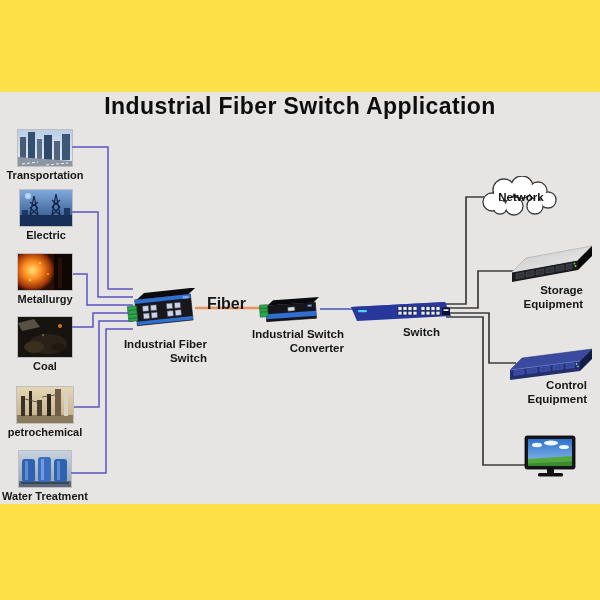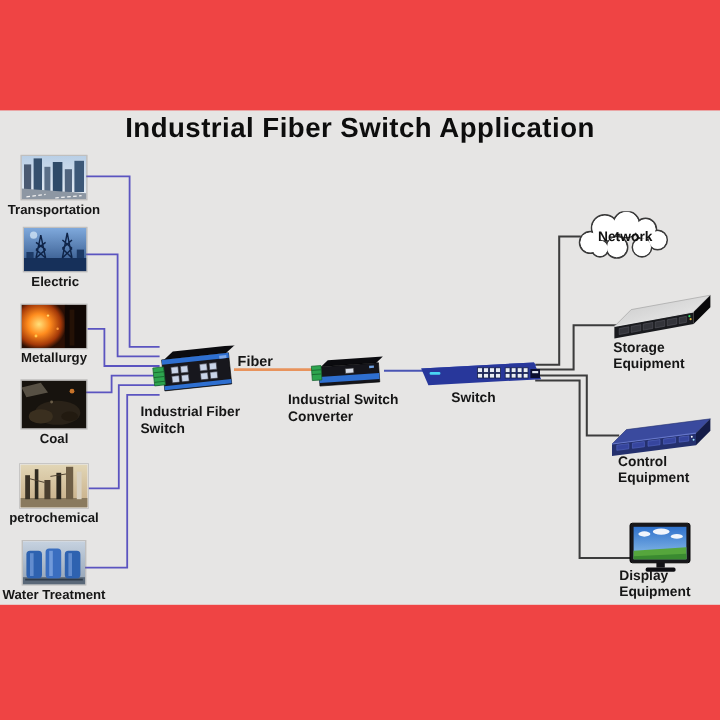--- a/index.html
+++ b/index.html
@@ -1,25 +1,25 @@
 <!DOCTYPE html>
 <html><head>
 <meta charset="utf-8">
 <style>
   html,body{margin:0;padding:0;background:#fff}
-  #stage{position:relative;width:600px;height:600px;background:#ef4444;overflow:hidden;
+  #stage{position:relative;width:600px;height:600px;background:#fde047;overflow:hidden;
          font-family:"Liberation Sans",sans-serif;color:#161616}
   #panel{position:absolute;left:0;top:92px;width:600px;height:412px;background:#e6e5e4}
   #title{position:absolute;left:0;top:93px;width:600px;text-align:center;
          font-size:23px;font-weight:bold;color:#0d0d0d;letter-spacing:.4px}
   #wires{position:absolute;left:0;top:0;width:600px;height:600px;pointer-events:none}
   .industry{position:absolute;width:100px;text-align:center}
   .industry svg{display:block;margin:0 auto;box-shadow:0 0 0 1px rgba(120,120,120,.35)}
   .ind-label{font-weight:bold;font-size:11px;line-height:1.15;margin-top:3px;color:#161616}
-  .devlabel{position:absolute;text-align:left;font-weight:bold;font-size:11.5px;
+  .devlabel{position:absolute;text-align:right;font-weight:bold;font-size:11.5px;
             line-height:1.2;color:#161616}
   .node{position:absolute}
 </style>
 </head>
 <body>
 
 <div id="stage">
   <div id="panel" style="background: rgb(230, 229, 228);"></div>
   <div id="title">Industrial Fiber Switch Application</div>
 
@@ -176,21 +176,21 @@
         <rect x="41" y="16" width="6" height="5.5"></rect>
           <rect x="49" y="16" width="6" height="5.5"></rect>
         <rect x="41" y="23.5" width="6" height="5.5"></rect>
           <rect x="49" y="23.5" width="6" height="5.5"></rect>
       </g>
       <rect x="58" y="10.5" width="6" height="2.5" fill="#7fa8e8"></rect>
     </g>
   </svg>
   <div class="devlabel" style="left:117px;top:338px;width:90px">Industrial Fiber Switch</div>
 
-  <div class="devlabel" style="left:198px;top:294px;width:48px;font-size:12px">Fiber</div>
+  <div class="devlabel" style="left:198px;top:294px;width:48px;font-size:16px">Fiber</div>
 
   <svg class="node" style="left:258px;top:296px" width="66" height="32" viewBox="0 0 66 32">
     <g transform="rotate(-4 33 16)">
       <polygon points="10,8 16,3 62,3 56,8" fill="#0b0b0f"></polygon>
       <rect x="8" y="8" width="50" height="16" fill="#15151b" stroke="#000" stroke-width=".5"></rect>
       <rect x="8" y="16.5" width="50" height="5" fill="#2e6fd0"></rect>
       <rect x="2" y="7" width="8" height="12" fill="#2da44e" stroke="#17632e" stroke-width=".6"></rect>
       <line x1="2" y1="10.5" x2="10" y2="10.5" stroke="#17632e" stroke-width=".7"></line>
       <line x1="2" y1="14" x2="10" y2="14" stroke="#17632e" stroke-width=".7"></line>
       <rect x="30" y="11" width="7" height="4" fill="#d8dde8" stroke="#333" stroke-width=".5"></rect>
@@ -301,14 +301,13 @@
     <rect x="2" y="1" width="50" height="33" rx="2" fill="#17171b" stroke="#000" stroke-width=".8"></rect>
     <rect x="5" y="4" width="44" height="27" fill="url(#sky)"></rect>
     <ellipse cx="14" cy="10" rx="5" ry="2.2" fill="#fff" opacity=".92"></ellipse>
     <ellipse cx="28" cy="8" rx="7" ry="2.6" fill="#fff" opacity=".92"></ellipse>
     <ellipse cx="41" cy="12" rx="5" ry="2" fill="#fff" opacity=".92"></ellipse>
     <polygon points="5,24 49,21 49,31 5,31" fill="#55a63c"></polygon>
     <polygon points="5,28.5 49,26.5 49,31 5,31" fill="#3a8a30"></polygon>
     <rect x="24" y="34" width="7" height="4" fill="#121216"></rect>
     <rect x="15" y="38" width="25" height="3.5" rx="1.5" fill="#0e0e12"></rect>
   </svg>
-  <div class="devlabel" style="left:516px;top:474px;width:72px">Display Equipment</div>
 </div>
 
 </body></html>

